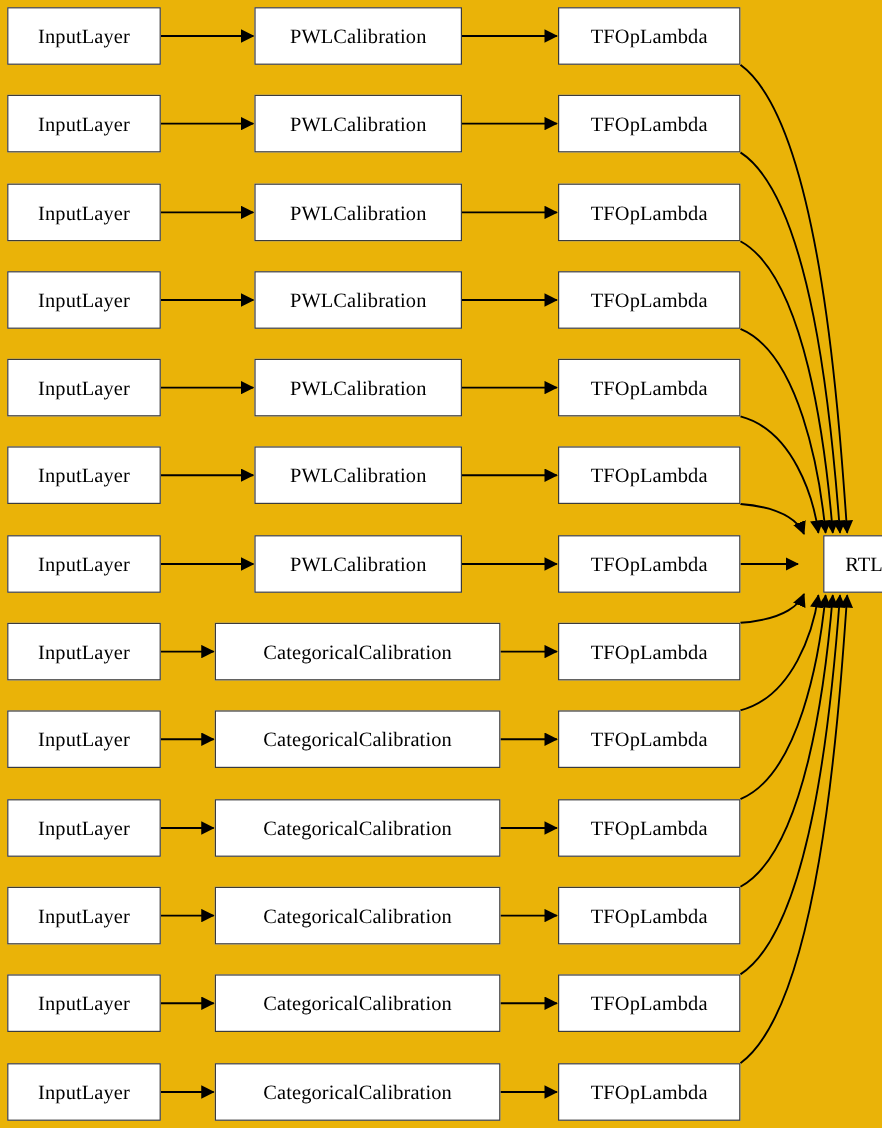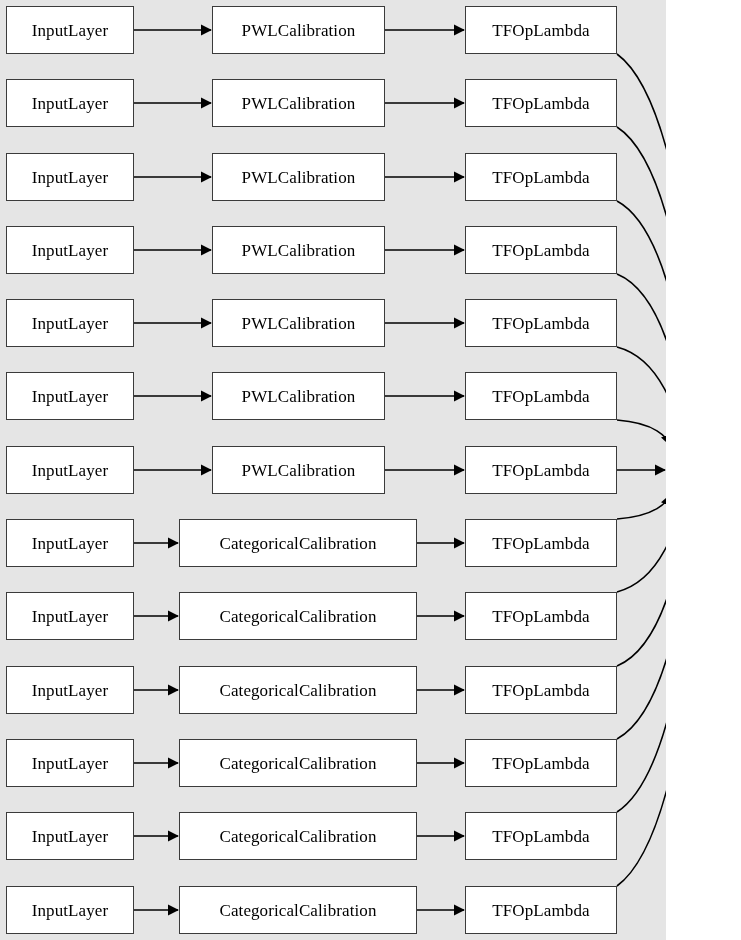--- a/index.html
+++ b/index.html
@@ -5,23 +5,23 @@
   html, body {
     margin: 0;
     padding: 0;
     background: #ffffff;
   }
   body {
     font-family: "Liberation Serif", "DejaVu Serif", serif;
   }
   #canvas {
     position: relative;
-    width: 666px;
+    width: 735px;
     height: 940px;
-    background: #e5e5e5;
+    background: #eab308;
     overflow: hidden;
   }
   #edge-layer {
     position: absolute;
     left: 0;
     top: 0;
     width: 741px;
     height: 940px;
     pointer-events: none;
   }

